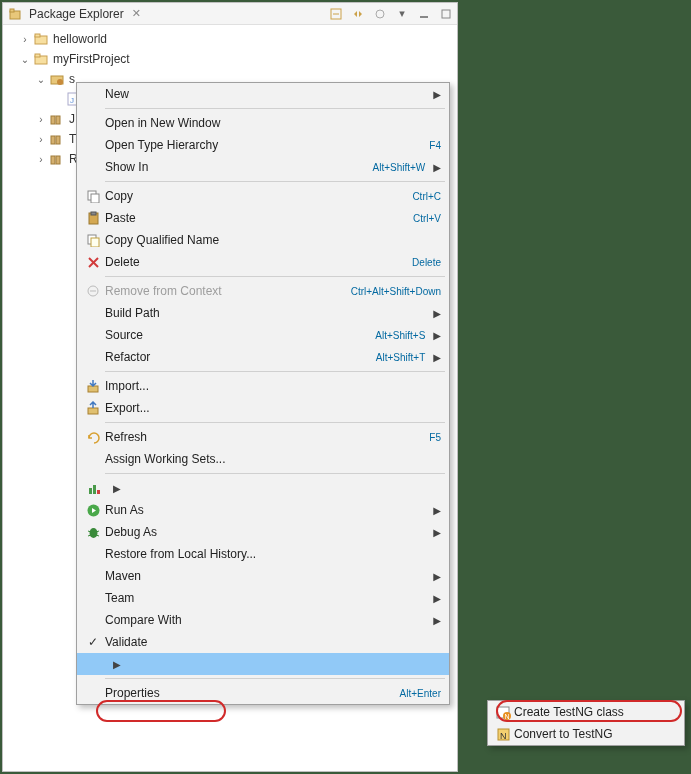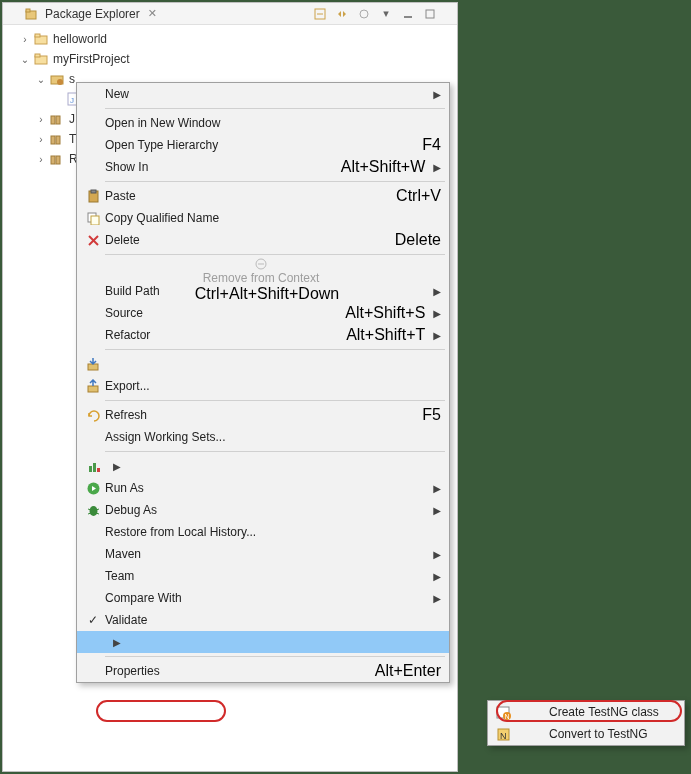--- a/index.html
+++ b/index.html
@@ -21,21 +21,21 @@
     height: 770px;
     background: #ffffff;
     border: 1px solid #c0c0c0;
   }
   .explorer-header {
     height: 22px;
     background: #f5f5f5;
     border-bottom: 1px solid #e0e0e0;
     display: flex;
     align-items: center;
-    padding: 0 20px;
+    padding: 0 4px;
   }
   .explorer-header .title {
     display: flex;
     align-items: center;
     gap: 4px;
     font-size: 12px;
     color: #333;
   }
   .explorer-header .close-x {
     color: #888;
@@ -102,32 +102,32 @@
     box-shadow: 3px 3px 6px rgba(0,0,0,0.25);
   }
   .menu-item {
     display: flex;
     align-items: center;
     height: 22px;
     padding: 0 8px 0 4px;
     color: #222;
     position: relative;
   }
-  .menu-item.disabled { color: #9e9e9e; flex-direction: column; }
+  .menu-item.disabled { color: #9e9e9e; }
   .menu-item.highlighted { background: #91c9f7; }
   .menu-icon {
     width: 24px;
     height: 22px;
     display: inline-flex;
     align-items: center;
     justify-content: center;
     font-size: 12px;
   }
   .menu-label { flex: 1 1 auto; }
-  .menu-shortcut { color: #000000; font-size: 16px; margin-left: 12px; }
+  .menu-shortcut { color: #0369a1; font-size: 10px; margin-left: 12px; }
   .menu-arrow { color: #444; margin-left: 8px; font-size: 10px; }
   .menu-sep {
     height: 1px;
     background: #d0d0d0;
     margin: 3px 4px 3px 28px;
   }
   .chk::before {
     content: "✓";
     color: #333;
     font-size: 12px;
@@ -142,21 +142,20 @@
     background: #f2f2f2;
     border: 1px solid #a0a0a0;
     box-shadow: 3px 3px 6px rgba(0,0,0,0.25);
   }
   .sub-item {
     display: flex;
     align-items: center;
     height: 22px;
     padding: 0 8px 0 4px;
     color: #222;
-    gap: 35px;
   }
   .sub-icon {
     width: 22px;
     height: 22px;
     display: inline-flex;
     align-items: center;
     justify-content: center;
   }
 
   
@@ -305,20 +304,30 @@
   <div class="menu-item">
       <span class="menu-icon"></span>
       <span class="menu-label">Show In</span>
       <span class="menu-shortcut">Alt+Shift+W</span>
       <span class="menu-arrow">▶</span>
     </div>
   <div class="menu-sep"></div>
   <div class="menu-item">
       <span class="menu-icon">
         <svg width="14" height="14">
+          <rect x="2" y="2" width="8" height="9" fill="#fff" stroke="#888"></rect>
+          <rect x="5" y="5" width="8" height="9" fill="#fff" stroke="#888"></rect>
+        </svg>
+      </span>
+      <span class="menu-label">Copy</span>
+      <span class="menu-shortcut">Ctrl+C</span>
+    </div>
+  <div class="menu-item">
+      <span class="menu-icon">
+        <svg width="14" height="14">
           <rect x="3" y="2" width="9" height="11" fill="#d4a852" stroke="#9a7830"></rect>
           <rect x="5" y="1" width="5" height="3" fill="#888" stroke="#555"></rect>
         </svg>
       </span>
       <span class="menu-label">Paste</span>
       <span class="menu-shortcut">Ctrl+V</span>
     </div>
   <div class="menu-item">
       <span class="menu-icon">
         <svg width="14" height="14">
@@ -367,20 +376,21 @@
       <span class="menu-arrow">▶</span>
     </div>
   <div class="menu-sep"></div>
   <div class="menu-item">
       <span class="menu-icon">
         <svg width="14" height="14">
           <rect x="2" y="7" width="10" height="6" fill="#e0c070" stroke="#a88030"></rect>
           <path d="M7 1 L7 7 M4 4 L7 7 L10 4" fill="none" stroke="#4078c0" stroke-width="1.5"></path>
         </svg>
       </span>
+      <span class="menu-label">Import...</span>
     </div>
   <div class="menu-item">
       <span class="menu-icon">
         <svg width="14" height="14">
           <rect x="2" y="7" width="10" height="6" fill="#e0c070" stroke="#a88030"></rect>
           <path d="M7 7 L7 1 M4 4 L7 1 L10 4" fill="none" stroke="#4078c0" stroke-width="1.5"></path>
         </svg>
       </span>
       <span class="menu-label">Export...</span>
     </div>

